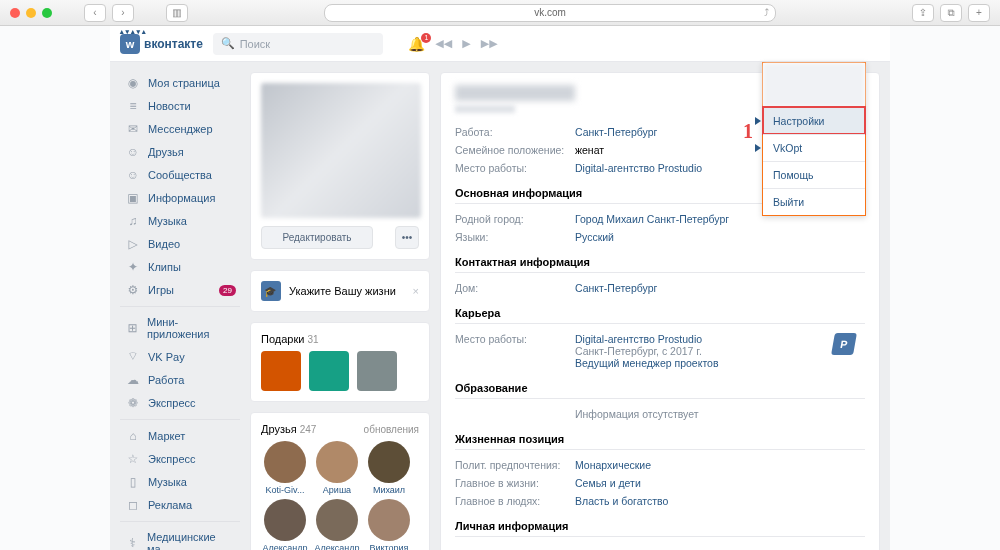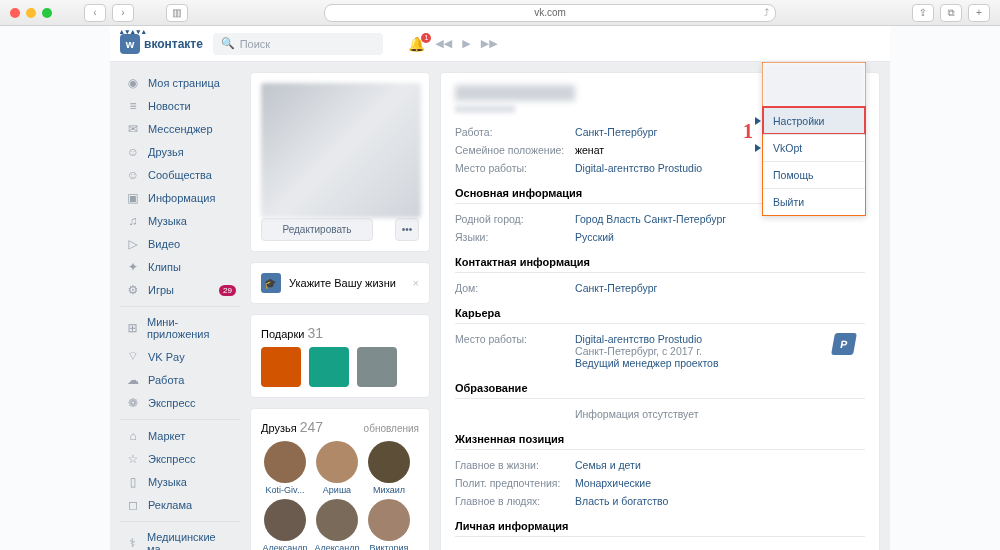--- a/index.html
+++ b/index.html
@@ -24,27 +24,27 @@
 .bell .badge{position:absolute;top:-3px;right:-6px;background:#e64646;color:#fff;font-size:7px;width:10px;height:10px;border-radius:50%;display:flex;align-items:center;justify-content:center}
 .content{display:flex;gap:10px;padding:10px}
 .sidebar{width:120px;display:flex;flex-direction:column;gap:1px}
 .side-item{display:flex;align-items:center;gap:8px;padding:4px 6px;color:#2a5885;font-size:11px;border-radius:3px;cursor:pointer;position:relative}
 .side-item .ic{width:14px;color:#99a2ad;font-size:12px;text-align:center}
 .side-divider{border-top:1px solid #e0e1e5;margin:4px 0}
 .side-badge{background:#be185d;color:#fff;font-size:8px;padding:1px 4px;border-radius:8px;position:absolute;right:4px}
 .middle{width:180px;display:flex;flex-direction:column;gap:10px}
 .card{background:#fff;border:1px solid #e7e8ec;border-radius:4px;padding:10px}
 .profile-pic{width:160px;height:135px;background:linear-gradient(135deg,#c0c5cc,#e8eaed,#d0d4da);border-radius:3px;filter:blur(2px)}
-.btns{display:flex;gap:22px;}
+.btns{display:flex;gap:22px;margin-top:8px}
 .btn{flex:1;background:#f0f2f5;border:1px solid #e1e3e6;border-radius:4px;padding:5px;text-align:center;color:#55677d;font-size:10px;cursor:pointer}
 .btn.dots{flex:0 0 24px}
 .school-card{display:flex;align-items:center;gap:8px}
 .school-icon{width:20px;height:20px;background:#4a76a8;border-radius:3px;display:flex;align-items:center;justify-content:center;color:#fff;font-size:10px}
 .card-title{color:#000;font-size:11px}
-.card-sub{color:#939393;font-size:14px}
+.card-sub{color:#939393;font-size:10px}
 .gifts{display:flex;gap:8px;margin-top:6px}
 .gift{width:40px;height:40px;border-radius:4px}
 .friends-grid{display:flex;flex-wrap:wrap;gap:4px;margin-top:6px}
 .friend{width:48px;text-align:center}
 .friend .ava{width:42px;height:42px;border-radius:50%;margin:0 auto 2px}
 .friend .nm{font-size:9px;color:#2a5885;white-space:nowrap;overflow:hidden;text-overflow:ellipsis}
 .main{flex:1}
 .name-blur{width:120px;height:16px;background:#d0d4da;filter:blur(3px);margin-bottom:4px}
 .status-blur{width:60px;height:8px;background:#e0e3e8;filter:blur(2px);margin-bottom:10px}
 .info-row{display:flex;padding:3px 0;font-size:10.5px}
@@ -264,21 +264,21 @@
               </div>
               <div class="info-row">
                 <div class="info-label">Место работы:</div>
                 <div class="info-val" style="">Digital-агентство Prostudio</div>
               </div>
             </div>
       <div class="section-title">Основная информация</div>
       <div id="main-rows">
               <div class="info-row">
                 <div class="info-label">Родной город:</div>
-                <div class="info-val">Город Власть Санкт-Петербург</div>
+                <div class="info-val">Город Михаил Санкт-Петербург</div>
               </div>
               <div class="info-row">
                 <div class="info-label">Языки:</div>
                 <div class="info-val">Русский</div>
               </div>
             </div>
       <div class="section-title">Контактная информация</div>
       <div id="contact-rows">
               <div class="info-row">
                 <div class="info-label">Дом:</div>
@@ -296,26 +296,26 @@
         <div class="logo-p">P</div>
       </div>
       <div class="section-title">Образование</div>
       <div class="info-row">
               <div class="info-label"></div>
               <div style="color:#818c99">Информация отсутствует</div>
             </div>
       <div class="section-title">Жизненная позиция</div>
       <div id="life-rows">
               <div class="info-row">
+                <div class="info-label">Полит. предпочтения:</div>
+                <div class="info-val">Монархические</div>
+              </div>
+              <div class="info-row">
                 <div class="info-label">Главное в жизни:</div>
                 <div class="info-val">Семья и дети</div>
-              </div>
-              <div class="info-row">
-                <div class="info-label">Полит. предпочтения:</div>
-                <div class="info-val">Монархические</div>
               </div>
               <div class="info-row">
                 <div class="info-label">Главное в людях:</div>
                 <div class="info-val">Власть и богатство</div>
               </div>
             </div>
       <div class="section-title">Личная информация</div>
     </div>
   </div>
 </div>

